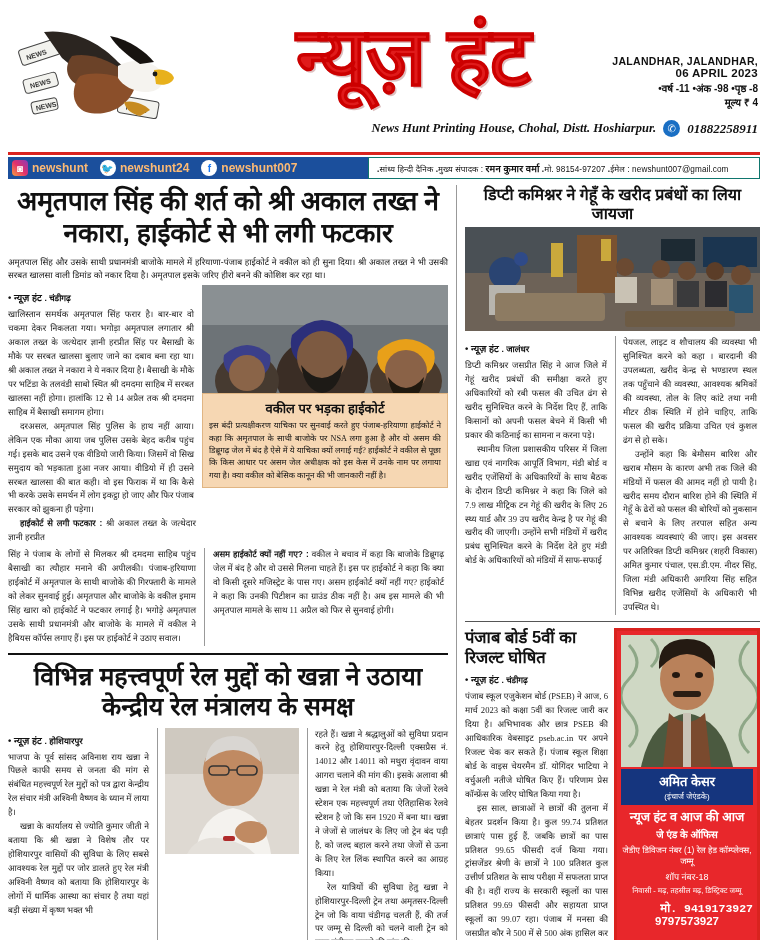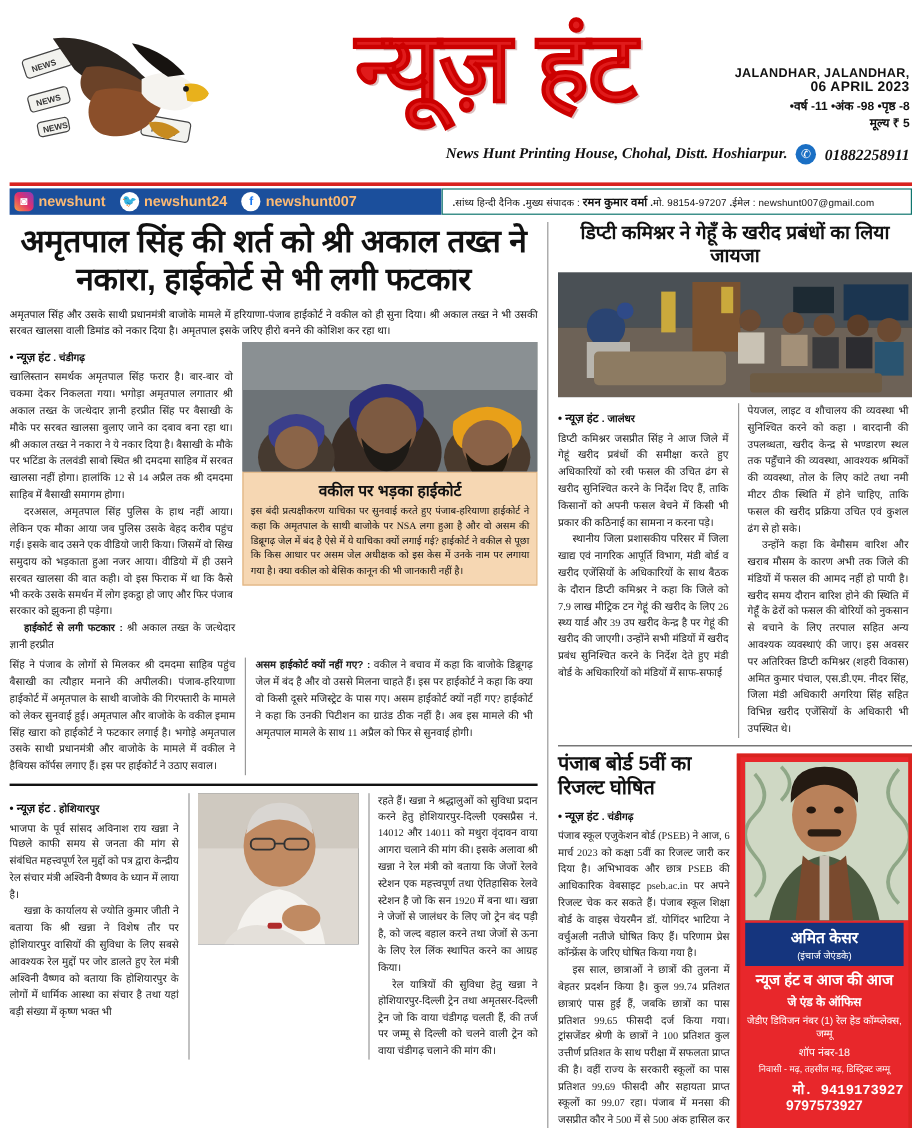--- a/index.html
+++ b/index.html
@@ -201,21 +201,21 @@
     </div>
 
     <div class="masthead-center">
       <div class="nameplate">न्यूज़ हंट</div>
     </div>
 
     <div class="edition-block">
       <div class="edition-line1">JALANDHAR, JALANDHAR,</div>
       <div class="edition-line2">06 APRIL 2023</div>
       <div class="edition-meta">•वर्ष -11  •अंक -98  •पृष्ठ -8</div>
-      <div class="edition-price">मूल्य ₹ 5</div>
+      <div class="edition-price">मूल्य ₹ 4</div>
     </div>
 
     <div class="imprint-row">
       <span class="imprint-text">News Hunt Printing House, Chohal, Distt. Hoshiarpur.</span>
       <span class="phone-icon">✆</span>
       <span class="imprint-phone">01882258911</span>
     </div>
   </div>
 
   <div class="rule-red"></div>
@@ -293,20 +293,21 @@
         <div style="width:188px;">
           <p class="body-text noind">सिंह ने पंजाब के लोगों से मिलकर श्री दमदमा साहिब पहुंच बैसाखी का त्यौहार मनाने की अपीलकी। पंजाब-हरियाणा हाईकोर्ट में अमृतपाल के साथी बाजोके की गिरफ्तारी के मामले को लेकर सुनवाई हुई। अमृतपाल और बाजोके के वकील इमाम सिंह खारा को हाईकोर्ट ने फटकार लगाई है। भगोड़े अमृतपाल उसके साथी प्रधानमंत्री और बाजोके के मामले में वकील ने हैबियस कॉर्पस लगाए हैं। इस पर हाईकोर्ट ने उठाए सवाल।</p>
         </div>
         <div class="vline" style="width:240px; padding-left:8px;">
           <p class="body-text noind"><b>असम हाईकोर्ट क्यों नहीं गए? :</b> <span>वकील ने बचाव में कहा कि बाजोके डिब्रूगढ़ जेल में बंद है और वो उससे मिलना चाहते हैं। इस पर हाईकोर्ट ने कहा कि क्या वो किसी दूसरे मजिस्ट्रेट के पास गए। असम हाईकोर्ट क्यों नहीं गए? हाईकोर्ट ने कहा कि उनकी पिटीशन का ग्राउंड ठीक नहीं है। अब इस मामले की भी अमृतपाल मामले के साथ 11 अप्रैल को फिर से सुनवाई होगी।</span></p>
         </div>
       </div>
 
       <div class="divider"></div>
 
+      <h2 class="sub-lead">विभिन्न महत्त्वपूर्ण रेल मुद्दों को खन्ना ने उठाया केन्द्रीय रेल मंत्रालय के समक्ष</h2>
 
       <div style="display:flex; gap:8px; margin-top:6px;">
         <div style="width:142px;">
           <div class="byline">
             <span class="bullet">•</span> <b>न्यूज़ हंट</b>
             <span class="city">. <span>होशियारपुर</span></span>
           </div>
           <p class="body-text noind">भाजपा के पूर्व सांसद अविनाश राय खन्ना ने पिछले काफी समय से जनता की मांग से संबंधित महत्त्वपूर्ण रेल मुद्दों को पत्र द्वारा केन्द्रीय रेल संचार मंत्री अश्विनी वैष्णव के ध्यान में लाया है।</p>
           <p class="body-text">खन्ना के कार्यालय से ज्योति कुमार जीती ने बताया कि श्री खन्ना ने विशेष तौर पर होशियारपुर वासियों की सुविधा के लिए सबसे आवश्यक रेल मुद्दों पर जोर डालते हुए रेल मंत्री अश्विनी वैष्णव को बताया कि होशियारपुर के लोगों में धार्मिक आस्था का संचार है तथा यहां बड़ी संख्या में कृष्ण भक्त भी</p>
         </div>

